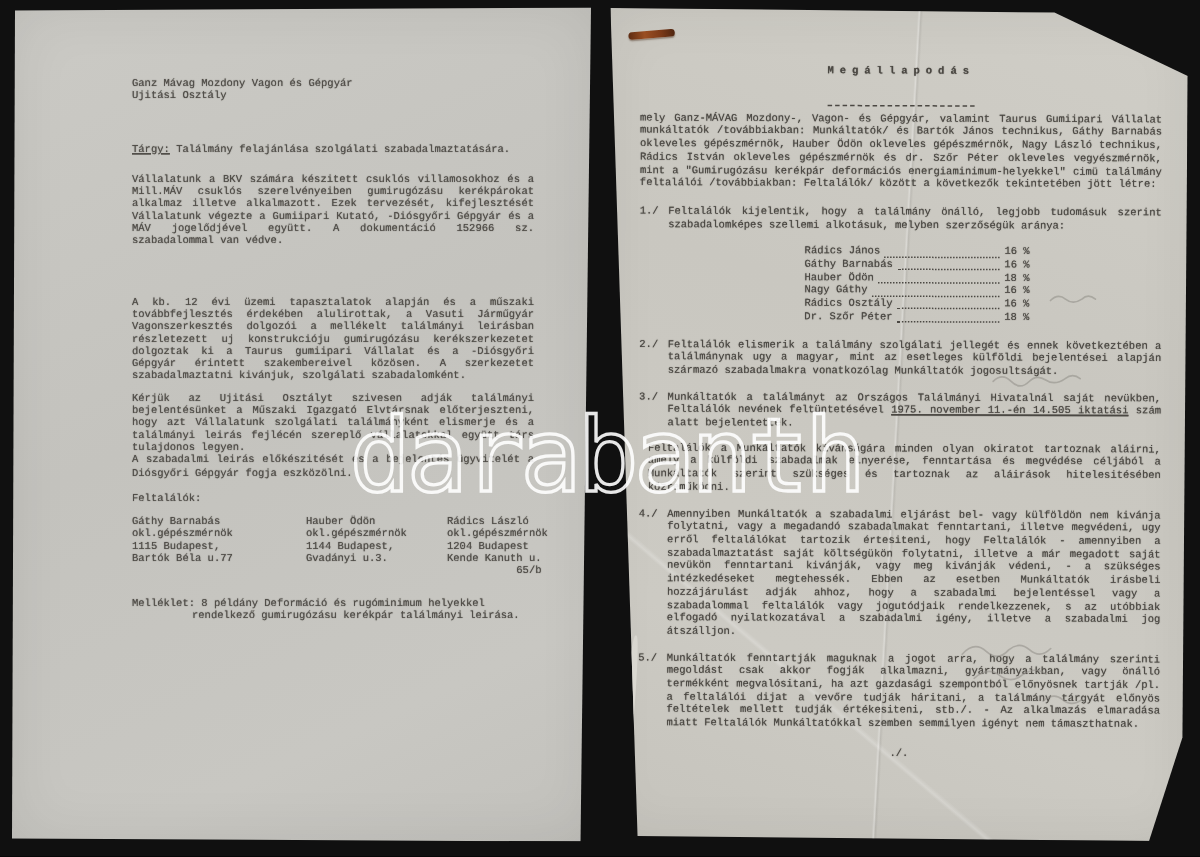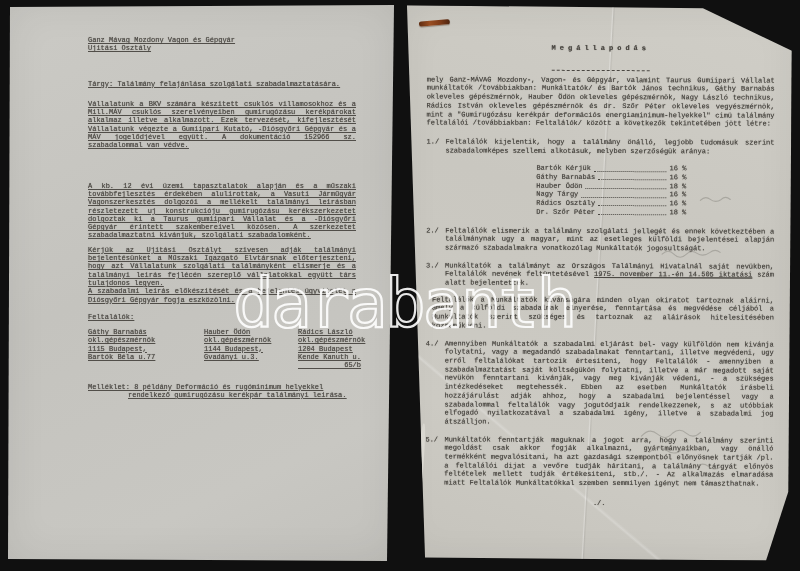--- a/index.html
+++ b/index.html
@@ -20,21 +20,21 @@
     clip-path:polygon(6px 2px,302px 4px,391px 46px,389px 487px,367px 556px,26px 554px);
     transform:rotate(.2deg);
   }
   .crease{position:absolute;inset:0;pointer-events:none;
     background:
       linear-gradient(93deg,transparent 49.6%,rgba(255,255,255,.30) 49.9%,rgba(90,88,84,.12) 50.15%,transparent 50.5%),
       linear-gradient(40deg,transparent 24.6%,rgba(255,255,255,.22) 24.9%,transparent 25.3%);
   }
   
   .tw{color:#514e49;text-shadow:0 0 .7px rgba(78,75,70,.9);}
-  #left-content{position:absolute;left:80px;top:32px;width:268px;font-size:7px;line-height:8.3px;text-decoration:underline;}
+  #left-content{position:absolute;left:80px;top:48px;width:268px;font-size:7px;line-height:8.3px;}
   #right-content{position:absolute;left:26px;top:40px;width:348px;font-size:7px;line-height:8.7px;color:#4b4843;}
   .para{white-space:pre-line;text-align:justify;margin:0;}
   #lp-header{white-space:pre-line;margin:0 0 27px 0;}
   #lp-subject{margin:0 0 12px 0;}
   .u{text-decoration:underline;}
   #lp-p1{margin-bottom:6px;} #lp-p2{margin-bottom:6px;margin-top:32px;} #lp-p3{margin-bottom:5px;}
   #lp-p4{margin-bottom:9px;}
   #lp-inv-label{margin:0 0 7px 0;}
   #inventors{display:grid;grid-template-columns:116px 94px 1fr;white-space:pre;margin:0 0 13px 0;}
   #lp-attachment{padding-left:40px;text-indent:-40px;margin:0;}
@@ -102,36 +102,36 @@
       <p id="rp-title"><span>Megállapodás</span></p>
       <p id="rp-intro" class="para">mely Ganz-MÁVAG Mozdony-, Vagon- és Gépgyár, valamint Taurus Gumiipari Vállalat munkáltatók /továbbiakban: Munkáltatók/ és Bartók János technikus, Gáthy Barnabás okleveles gépészmérnök, Hauber Ödön okleveles gépészmérnök, Nagy László technikus, Rádics István okleveles gépészmérnök és dr. Szőr Péter okleveles vegyészmérnök, mint a "Gumirugózásu kerékpár deformációs energiaminimum-helyekkel" cimü találmány feltalálói /továbbiakban: Feltalálók/ között a következők tekintetében jött létre:</p>
 
       <div class="item">
         <span>1./</span>
         <span class="body">Feltalálók kijelentik, hogy a találmány önálló, legjobb tudomásuk szerint szabadalomképes szellemi alkotásuk, melyben szerzőségük aránya:</span>
       </div>
 
       <div class="shares">
         <div class="share-row">
-            <span>Bartók Kérjük</span>
+            <span>Rádics János</span>
             <span class="leader"></span>
             <span>16 %</span>
           </div>
         <div class="share-row">
             <span>Gáthy Barnabás</span>
             <span class="leader"></span>
             <span>16 %</span>
           </div>
         <div class="share-row">
             <span>Hauber Ödön</span>
             <span class="leader"></span>
             <span>18 %</span>
           </div>
         <div class="share-row">
-            <span>Nagy Tárgy</span>
+            <span>Nagy Gáthy</span>
             <span class="leader"></span>
             <span>16 %</span>
           </div>
         <div class="share-row">
             <span>Rádics Osztály</span>
             <span class="leader"></span>
             <span>16 %</span>
           </div>
         <div class="share-row">
             <span>Dr. Szőr Péter</span>

